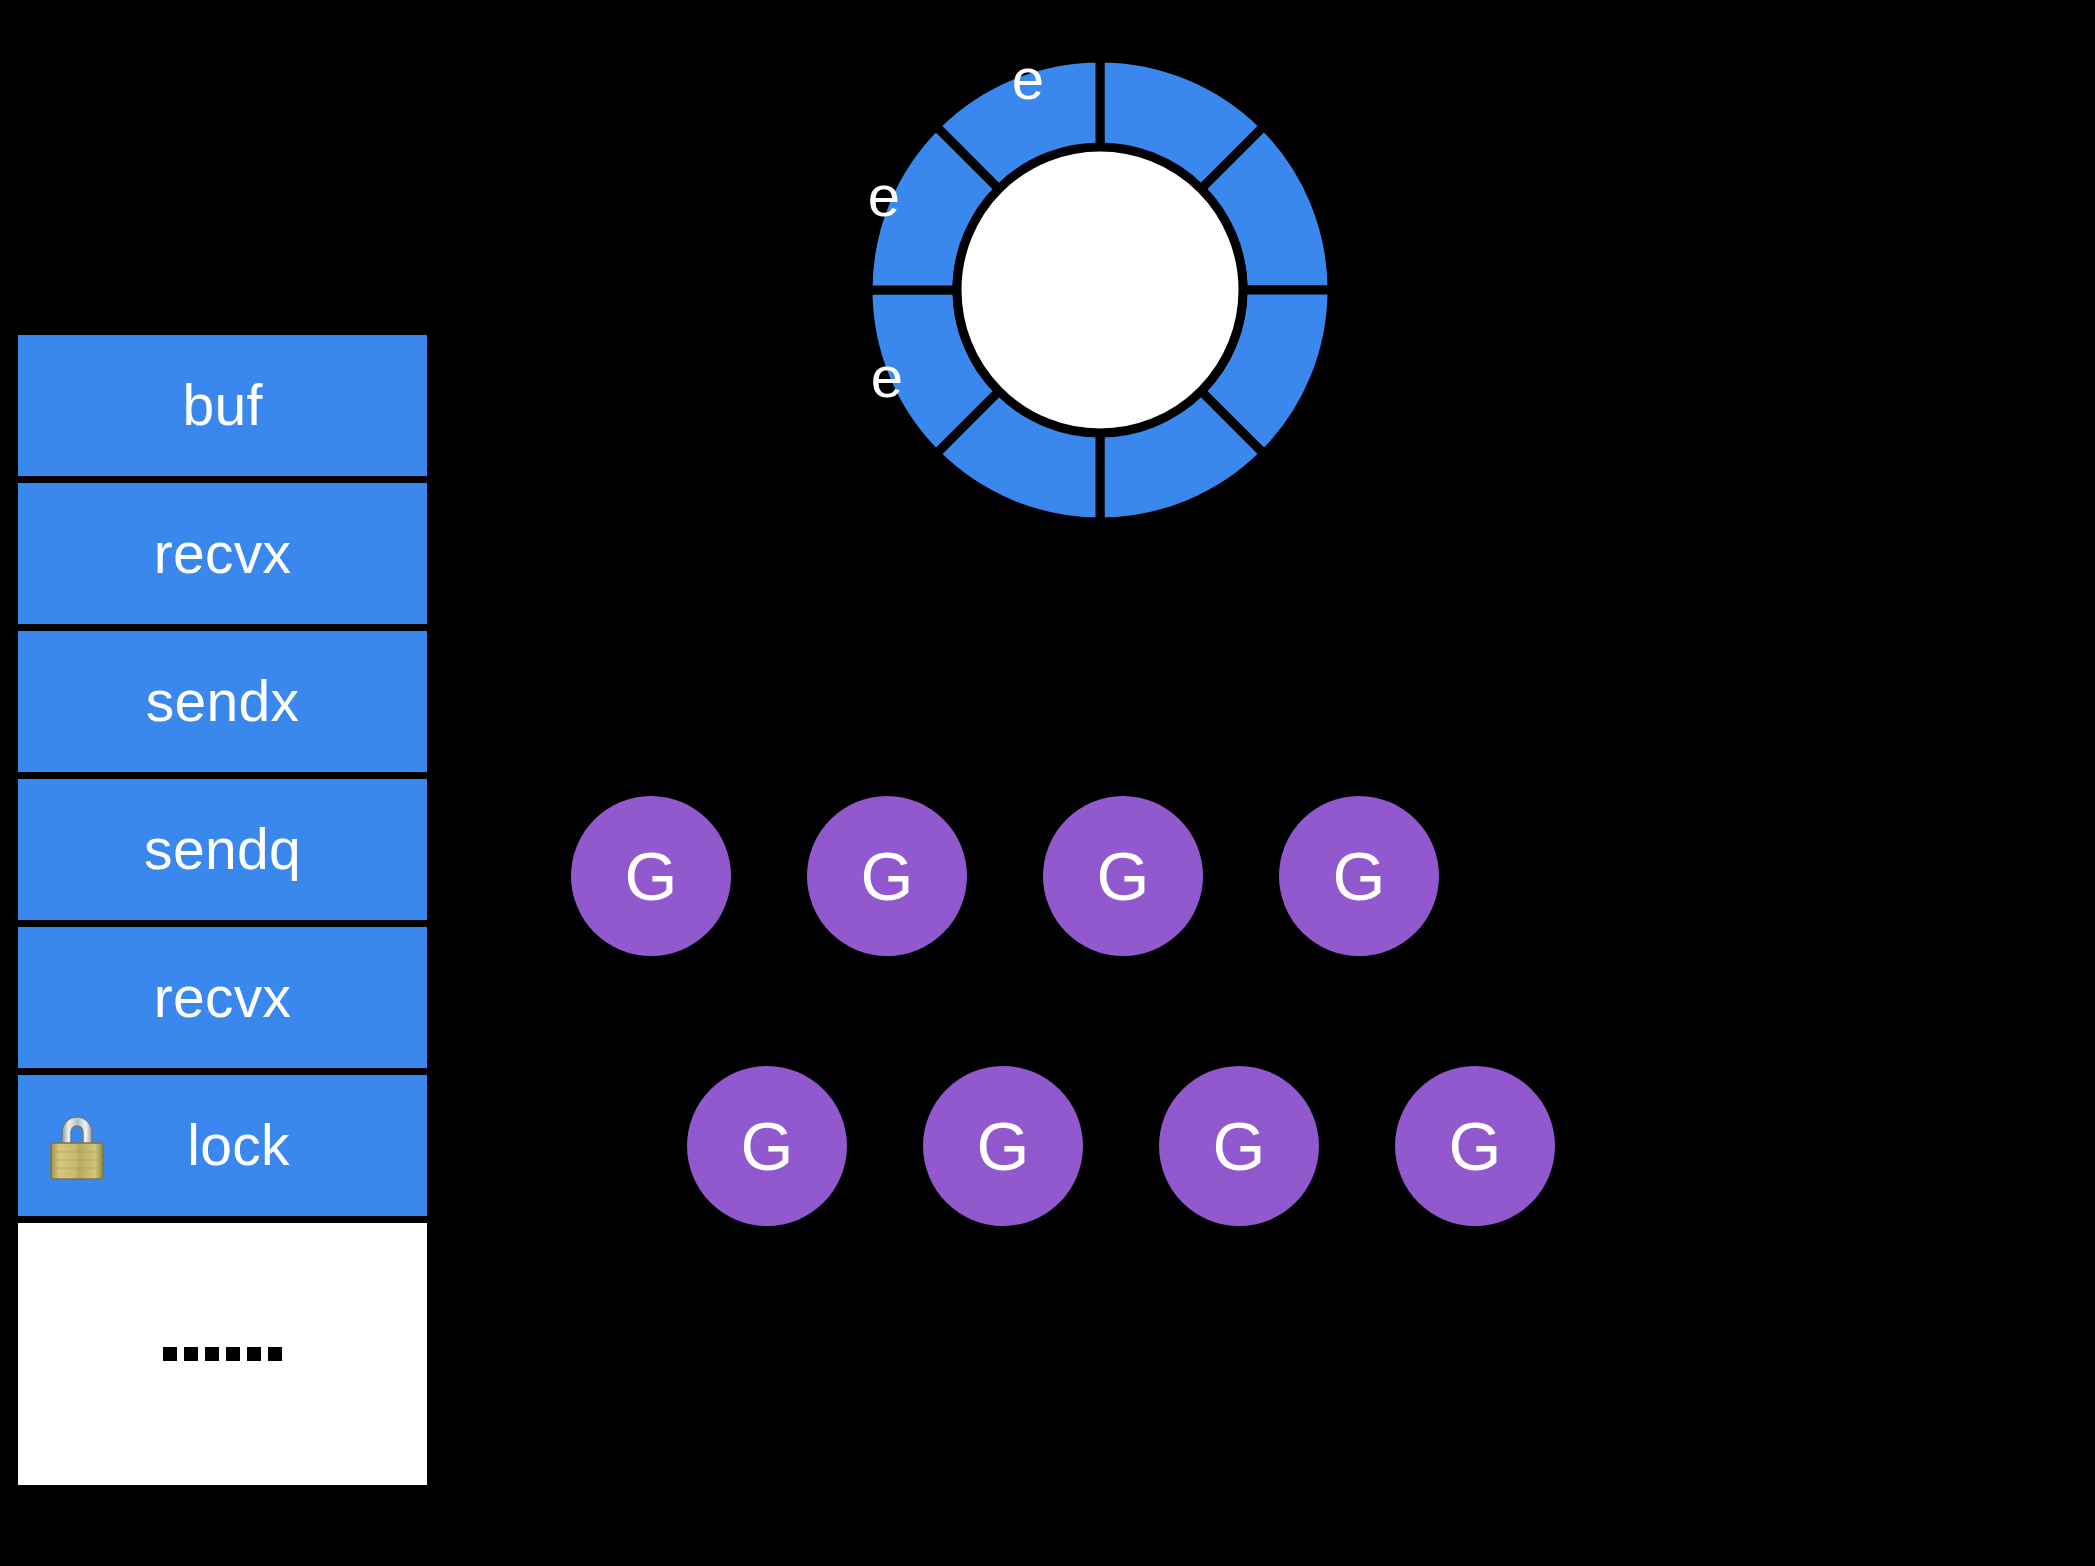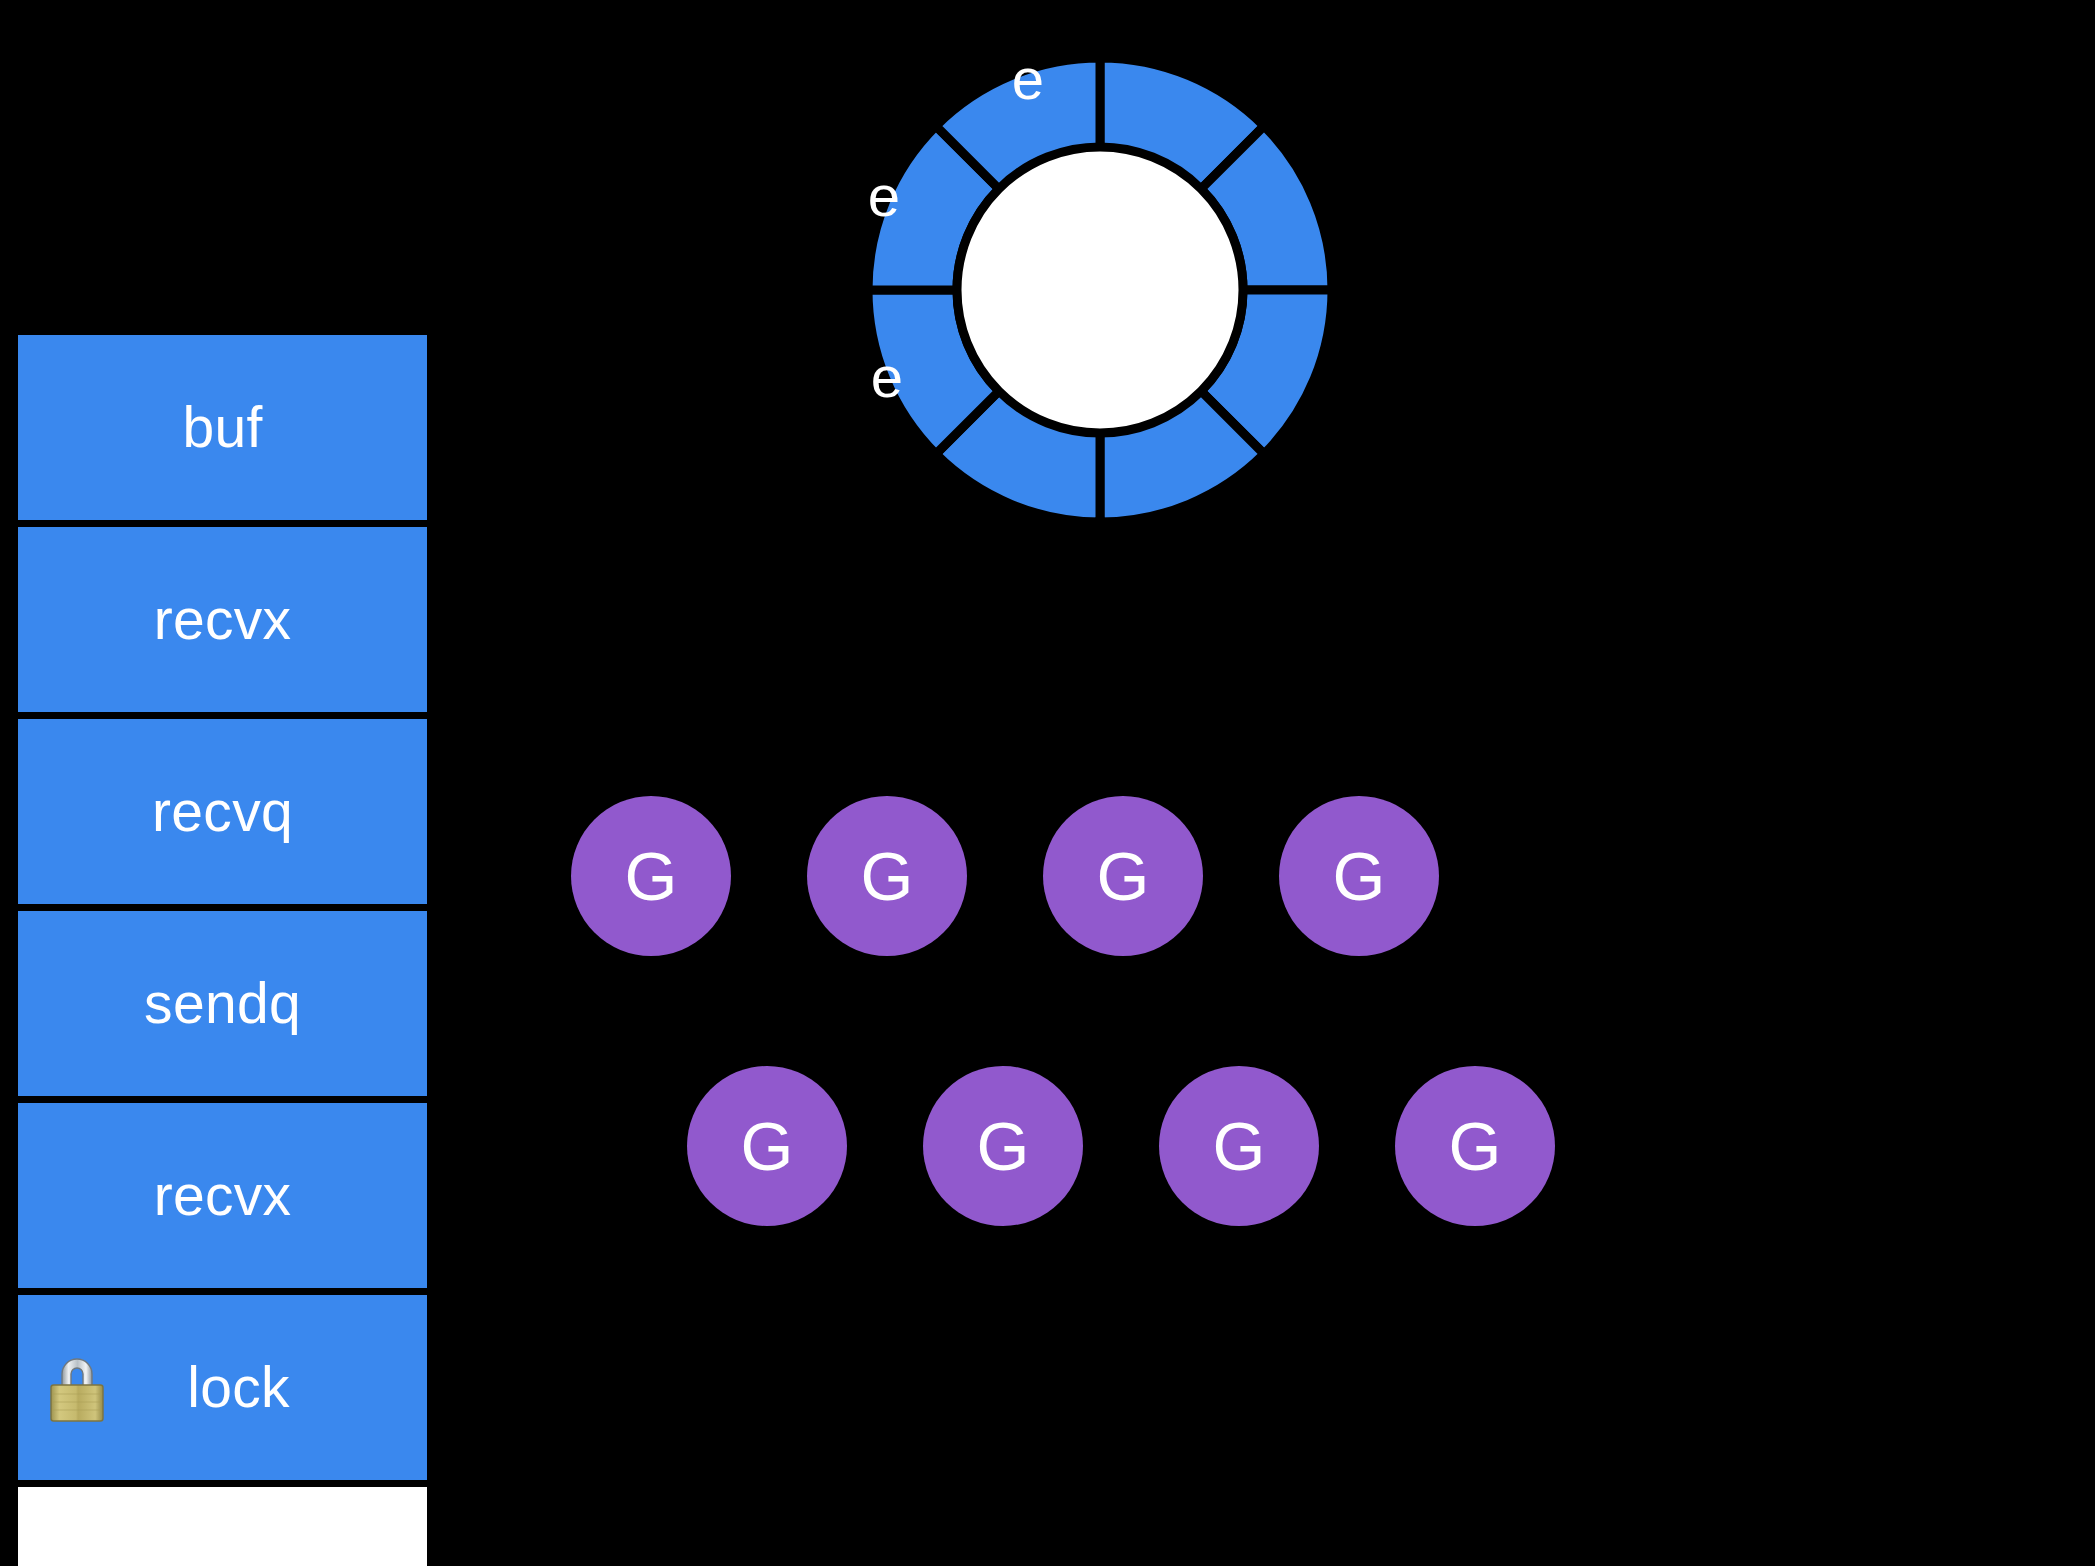--- a/index.html
+++ b/index.html
@@ -21,21 +21,21 @@
     position: absolute;
     left: 13px;
     top: 330px;
     width: 419px;
     background: #000000;
     border: 5px solid #000000;
     box-sizing: border-box;
   }
   .struct-row {
     position: relative;
-    height: 192px;
+    height: 148px;
     background: #3a88ee;
     border-bottom: 7px solid #000000;
     display: flex;
     align-items: center;
     justify-content: center;
     box-sizing: border-box;
   }
   .struct-row:last-child {
     border-bottom: none;
   }
@@ -125,21 +125,21 @@
 
   <div class="struct-row">
     <span class="row-label">buf</span>
   </div>
 
   <div class="struct-row">
     <span class="row-label">recvx</span>
   </div>
 
   <div class="struct-row">
-    <span class="row-label">recvq</span>
+    <span class="row-label">sendx</span>
   </div>
 
   <div class="struct-row">
     <span class="row-label">sendq</span>
   </div>
 
   <div class="struct-row">
     <span class="row-label">recvx</span>
   </div>
 

